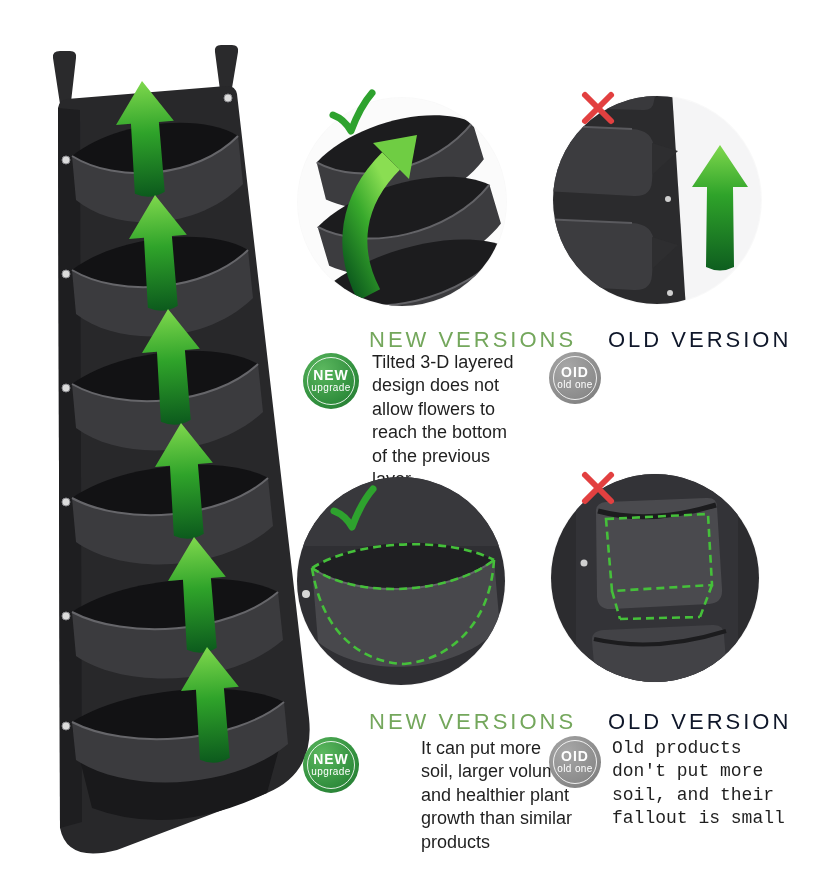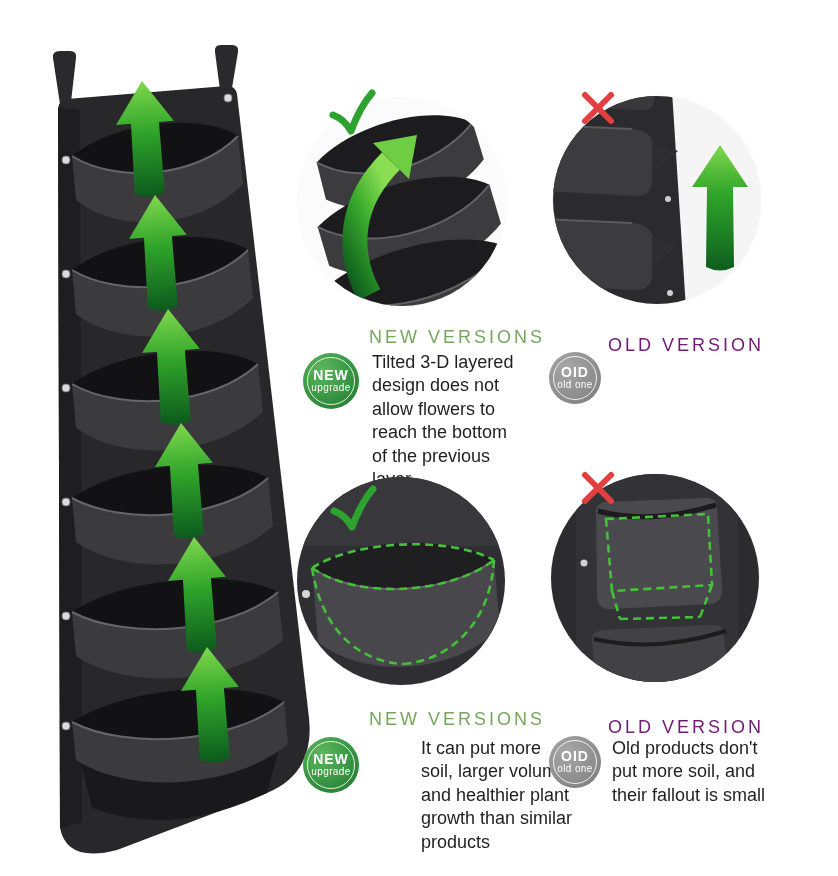--- a/index.html
+++ b/index.html
@@ -1,22 +1,22 @@
 <!DOCTYPE html>
 <html><head>
 <meta charset="utf-8">
 <style>
   * { margin:0; padding:0; box-sizing:border-box; }
   html,body { background:#ffffff; font-family:"Liberation Sans", sans-serif; }
   .stage { position:relative; width:838px; height:876px; background:#ffffff; overflow:hidden; }
   .abs { position:absolute; }
   .circle-photo { border-radius:50%; overflow:hidden; box-shadow: inset 0 0 14px rgba(0,0,0,0.05); }
-  .heading { font-size:18px; letter-spacing:3px; white-space:nowrap; font-weight:400; }
+  .heading { font-size:22px; letter-spacing:3px; white-space:nowrap; font-weight:400; }
   .heading.green { color:#74a75c; }
-  .heading.dark { color:#701a75;margin-top:8px; }
+  .heading.dark { color:#0f172a; }
   .desc { font-size:18px; color:#1f1f1f; line-height:1.3; }
   .badge { border-radius:50%; color:#ffffff; display:flex; flex-direction:column;
            align-items:center; justify-content:center; }
   .badge::after { content:""; position:absolute; inset:4px;
                   border:1px solid rgba(255,255,255,0.85); border-radius:50%; }
   .badge.green { background: radial-gradient(circle at 35% 30%, #5cb85f, #2f8d3c 65%, #23702e); }
   .badge.gray  { background: radial-gradient(circle at 35% 30%, #a7a7a7, #8b8b8b 65%, #6f6f6f); }
   .badge .b-top { font-weight:bold; font-size:14px; letter-spacing:1px; line-height:1.05; }
   .badge .b-sub { font-size:10px; letter-spacing:0.4px; line-height:1.2; }
 </style>
@@ -258,15 +258,15 @@
   <div class="abs badge green" style="left:303px; top:737px; width:56px; height:56px;">
     <span class="b-top">NEW</span>
     <span class="b-sub">upgrade</span>
   </div>
   <div class="abs desc" style="left:392px; top:737px; width:152px;margin-left:29px;">It can put more soil, larger volume and healthier plant growth than similar products</div>
 
   <div class="abs badge gray" style="left:549px; top:736px; width:52px; height:52px;">
     <span class="b-top">OID</span>
     <span class="b-sub">old one</span>
   </div>
-  <div class="abs desc" style="left:612px; top:737px; width:175px;">Old products don't put more soil, and their fallout is small</div>
+  <div class="abs desc" style="left:612px; top:737px; width:175px;font-family:Liberation Mono, monospace;">Old products don't put more soil, and their fallout is small</div>
 
 </div>
 
 </body></html>

